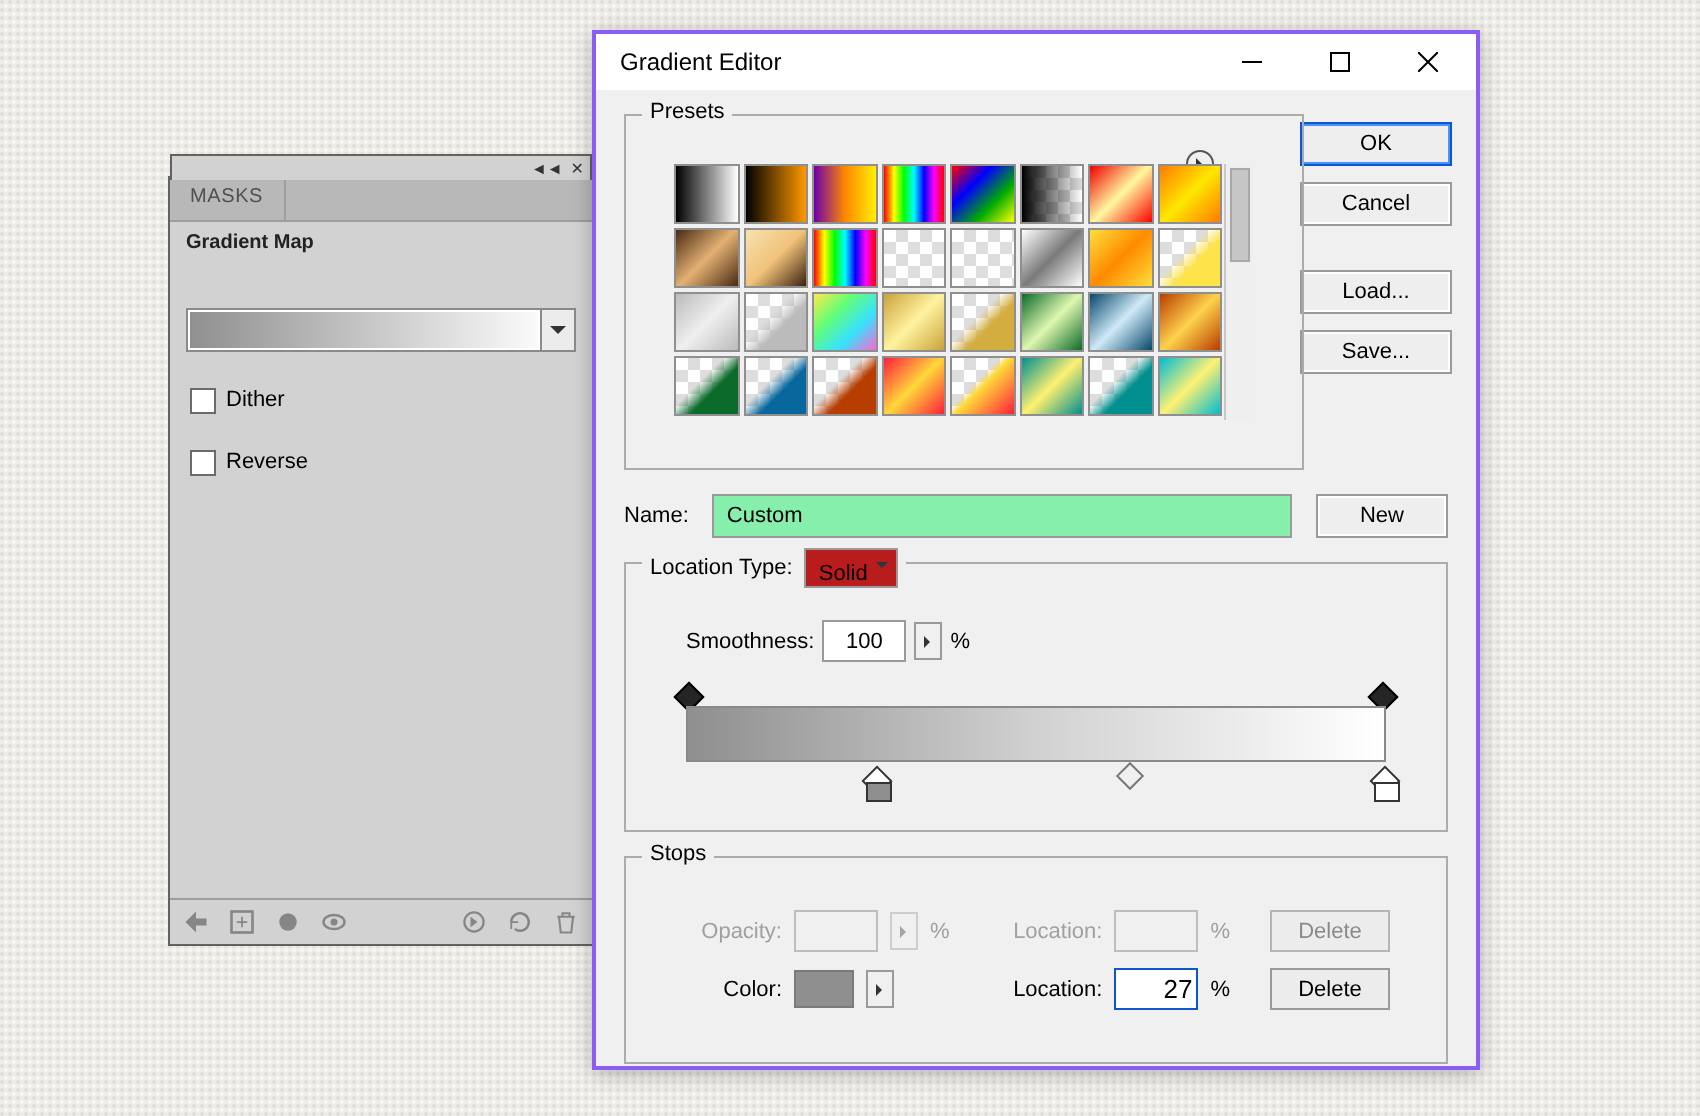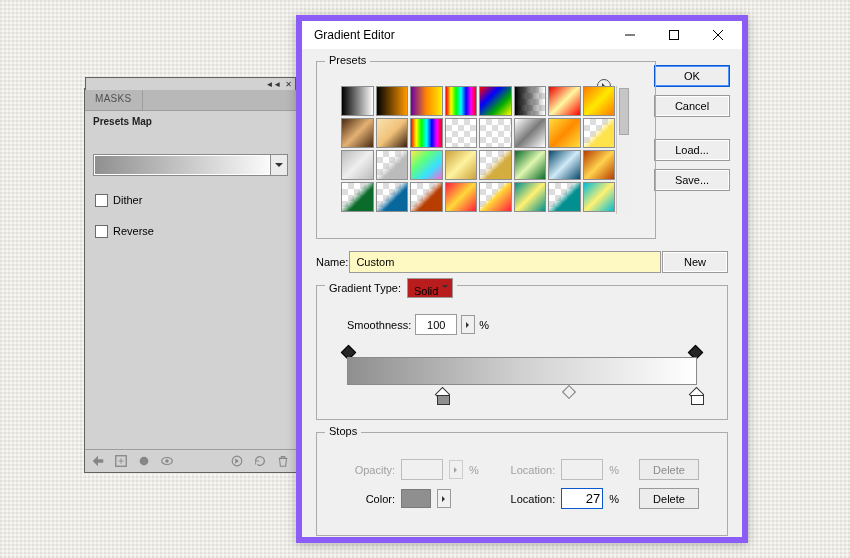--- a/index.html
+++ b/index.html
@@ -17,42 +17,42 @@
   .gm-strip{margin:22px 8px 0;height:22px;display:flex;}
   .gm-strip .grad{flex:1;border:1px solid #8a8a8a;background:linear-gradient(90deg,#8f8f8f,#fbfbfb);box-shadow:inset 0 0 0 1px #fff;}
   .gm-strip .dd{width:16px;border:1px solid #8a8a8a;border-left:none;display:flex;align-items:center;justify-content:center;background:#ececec;}
   .gm-strip .dd::after{content:"";border:4px solid transparent;border-top-color:#333;margin-top:3px;}
   .chkrow{display:flex;gap:5px;margin:18px 10px 0;}
   .chk{width:11px;height:11px;border:1px solid #6b6b6b;background:#fff;}
   .adj-footer{position:absolute;left:0;right:0;bottom:0;height:22px;border-top:1px solid #9e9e9e;background:#d3d2d2;display:flex;align-items:center;padding:0 6px;gap:9px;}
   .adj-footer svg{width:14px;height:14px;opacity:0.6;}
 
   
-  .ge-win{position:absolute;left:296px;top:15px;width:440px;height:516px;background:#f0f0f0;border:6px solid #8b5cf6;box-shadow:0 2px 10px rgba(0,0,0,0.25);}
+  .ge-win{position:absolute;left:296px;top:15px;width:440px;height:516px;background:#f0f0f0;border:2px solid #8b5cf6;box-shadow:0 2px 10px rgba(0,0,0,0.25);}
   .ge-title{height:28px;display:flex;align-items:center;justify-content:space-between;padding:0 2px 0 12px;background:#fff;}
   .ge-title .txt{font-size:12px;}
   .ge-title .ctrls{display:flex;}
   .ge-title .wbtn{width:44px;height:28px;display:flex;align-items:center;justify-content:center;}
   .ge-body{padding:12px 14px 8px;}
   .fieldset{border:1px solid #ababab;margin:0 0 12px;padding:24px;position:relative;}
   .fieldset>.legend{position:absolute;top:-8px;left:8px;background:#f0f0f0;padding:0 4px;font-size:11px;}
   .presets{height:128px;position:relative;}
   .presets .pal{position:absolute;left:0;right:16px;top:0;bottom:0;overflow:hidden;}
   .presets .sb{position:absolute;right:0;top:0;bottom:0;width:14px;background:#efefef;border-left:1px solid #c8c8c8;}
   .presets .sb .th{position:absolute;left:2px;right:2px;top:2px;height:45px;background:#c6c6c6;border:1px solid #a8a8a8;}
   .presets .pop{position:absolute;right:20px;top:-7px;width:12px;height:12px;border-radius:50%;border:1px solid #555;background:#f0f0f0;display:flex;align-items:center;justify-content:center;}
   .presets .pop::after{content:"";border:3px solid transparent;border-left-color:#333;margin-left:2px;}
   .pal{display:grid;grid-template-columns:repeat(8,1fr);grid-auto-rows:30px;gap:2px;}
   .sw{border:1px solid #8f8f8f;}
   .btncol{position:absolute;right:12px;top:44px;width:76px;display:flex;flex-direction:column;gap:8px;}
   .btn{height:20px;border:1px solid #9a9a9a;background:#eee;display:flex;align-items:center;justify-content:center;font-size:11px;box-shadow:inset 0 0 0 1px #fff;}
   .btn.def{border:1px solid #0b57d0;box-shadow:inset 0 0 0 1px #4a90ff;}
 
-  .namerow{display:flex;align-items:center;gap:1px;margin:4px 0 12px;}
-  .namerow input{flex:1;height:20px;border:1px solid #9a9a9a;padding:0 6px;font-size:11px;background:#fef9c3;}
+  .namerow{display:flex;align-items:center;gap:12px;margin:4px 0 12px;}
+  .namerow input{flex:1;height:20px;border:1px solid #9a9a9a;padding:0 6px;font-size:11px;background:#86efac;}
   .namerow .btn{width:64px;}
   .sel{height:18px;border:1px solid #9a9a9a;background:#b91c1c;padding:0 14px 0 6px;position:relative;display:flex;align-items:flex-end;}
   .sel::after{content:"";position:absolute;right:4px;top:6px;border:3px solid transparent;border-top-color:#333;}
   .numrow{display:flex;align-items:center;gap:4px;margin:4px 6px;}
   .numrow input{width:36px;height:17px;border:1px solid #9a9a9a;text-align:center;font-size:11px;background:#fff;}
   .microarrow{width:12px;height:17px;border:1px solid #9a9a9a;display:flex;align-items:center;justify-content:center;}
   .microarrow::after{content:"";border:3px solid transparent;border-left-color:#333;margin-left:2px;}
 
   .gradslab{position:relative;margin:14px 6px 4px;height:42px;}
   .bar{position:absolute;left:0;right:0;top:8px;height:26px;border:1px solid #8a8a8a;background:linear-gradient(90deg,#8f8f8f 0%,#d1d1d1 50%,#ffffff 100%);}
@@ -83,21 +83,21 @@
 <div class="wm">www.psd-dude.com</div>
 
 <div class="adj-panel">
   <div class="adj-titlebar">
     <span>◄◄</span>
     <span>✕</span>
   </div>
   <div class="tabs">
     <div class="tab">MASKS</div>
   </div>
-  <div class="subhead">Presets Map</div>
+  <div class="subhead">Gradient Map</div>
 
   <div class="gm-strip">
     <div class="grad"></div>
     <div class="dd"></div>
   </div>
 
   <div class="chkrow">
     <div class="chk"></div>
     <span>Dither</span>
   </div>
@@ -215,21 +215,21 @@
     </div>
 
     <div class="namerow">
       <span>Name:</span>
       <input type="text" value="Custom" style="">
       <div class="btn">New</div>
     </div>
 
     <div class="fieldset">
       <div class="legend" style="display:flex;align-items:center;gap:6px;">
-        <span>Gradient Type:</span>
+        <span>Location Type:</span>
         <div class="sel">
             <span>Solid</span>
           </div>
       </div>
       <div class="numrow">
         <span>Smoothness:</span>
         <input type="text" value="100" style="">
         <div class="microarrow"></div>
         <span>%</span>
       </div>

